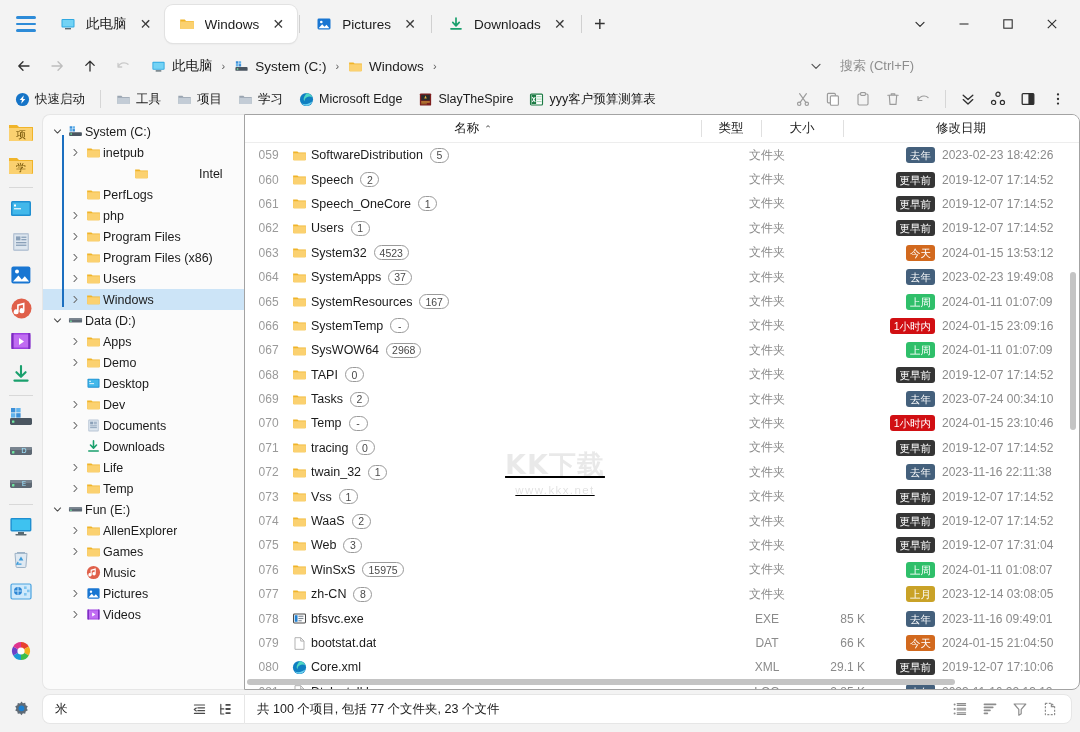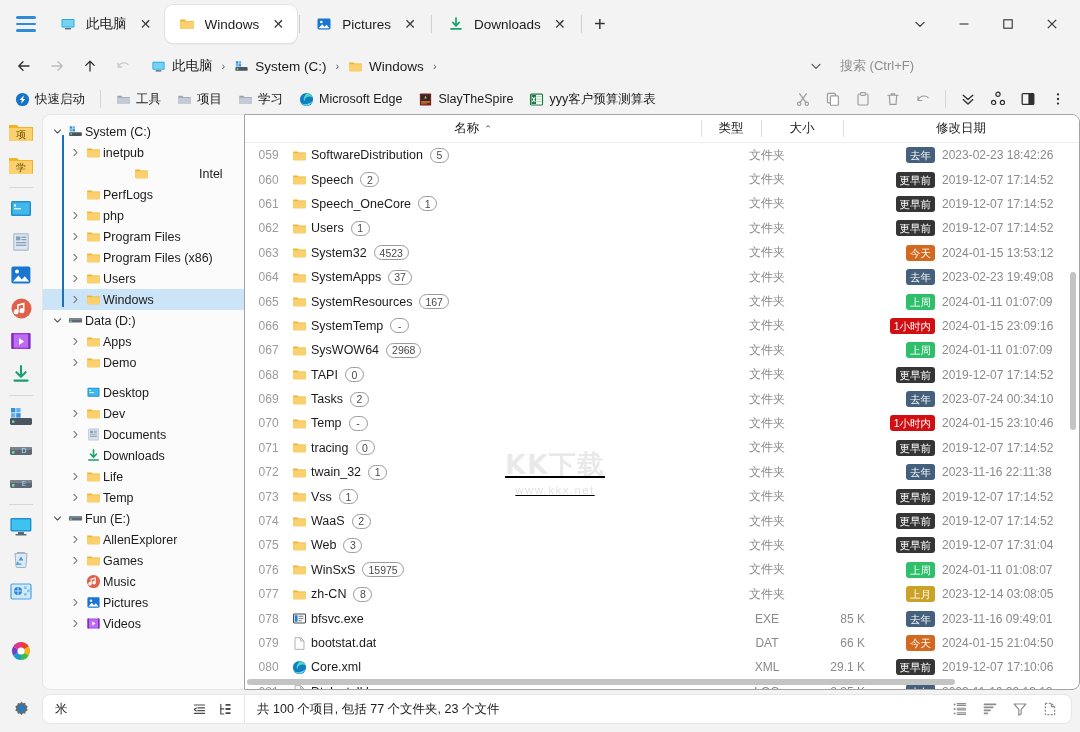--- a/index.html
+++ b/index.html
@@ -716,21 +716,21 @@
                 </svg>
               </span>
               <span class="ticon">
                 <svg width="15" height="15" viewBox="0 0 16 16">
                   <path d="M1.2 3.6h4.6l1.2 1.3h7.8v7.3a.8.8 0 0 1-.8.8H2a.8.8 0 0 1-.8-.8z" fill="#f0b429"></path>
                   <path d="M1.2 5.6h13.6v6.6a.8.8 0 0 1-.8.8H2a.8.8 0 0 1-.8-.8z" fill="#fbd170"></path>
                 </svg>
               </span>
               <span class="tlabel2">Demo</span>
             </div>
-            <div class="trow" style="padding-left: 24px; margin-top: 9px;">
+            <div class="trow" style="padding-left: 24px;">
               <span class="tchev"></span>
               <span class="ticon">
                 <svg width="15" height="15" viewBox="0 0 16 16">
                   <rect x="1.6" y="2.8" width="12.8" height="9.6" rx="1" fill="#1f8fd0"></rect>
                   <rect x="2.6" y="3.8" width="10.8" height="7.6" fill="#42b8ea"></rect>
                   <rect x="3.6" y="5" width="1.4" height="1.4" fill="#fff"></rect>
                   <rect x="3.6" y="7.6" width="5" height="1.1" fill="#fff" opacity=".85"></rect>
                 </svg>
               </span>
               <span class="tlabel2">Desktop</span>

